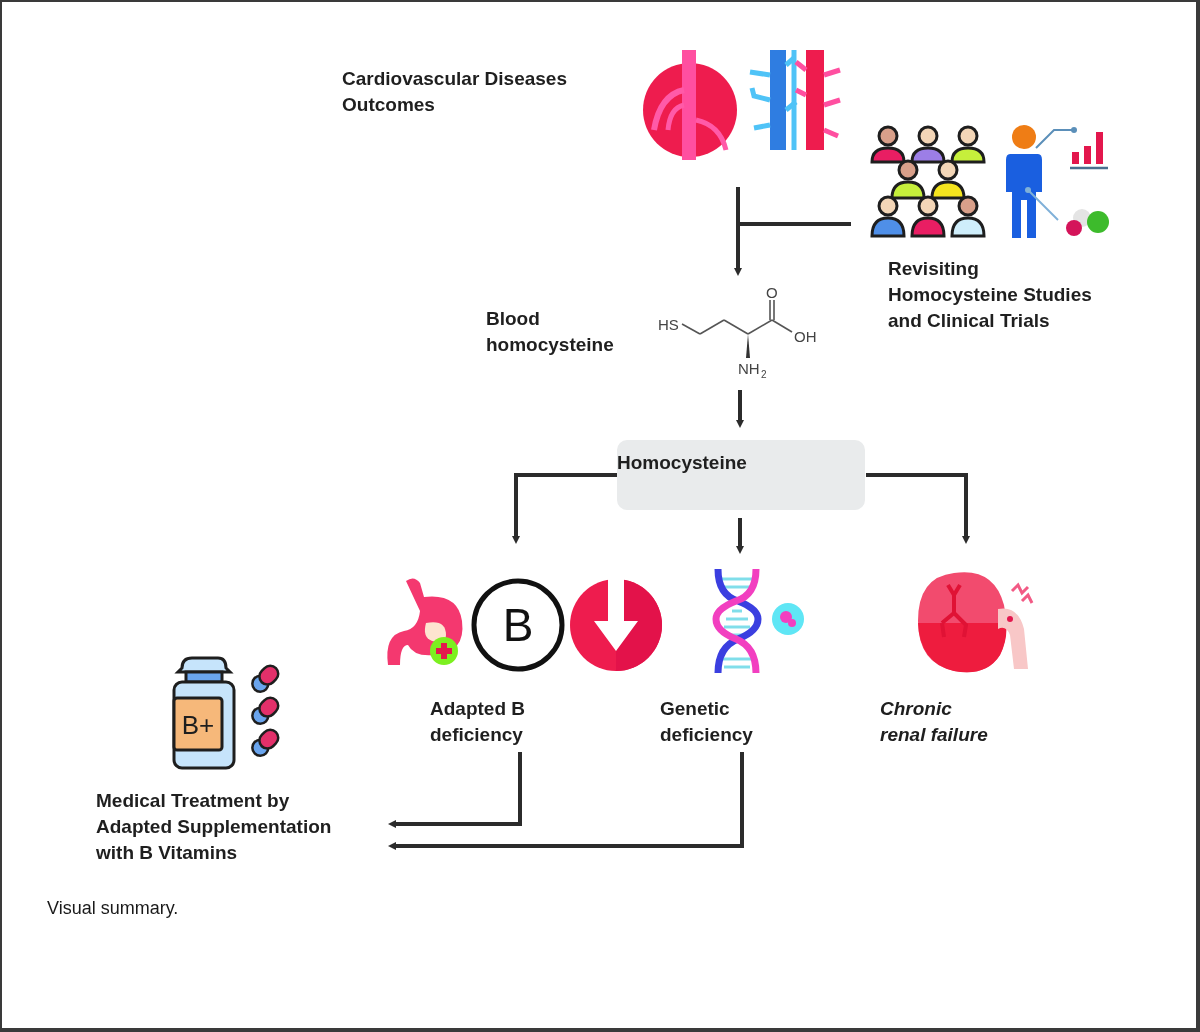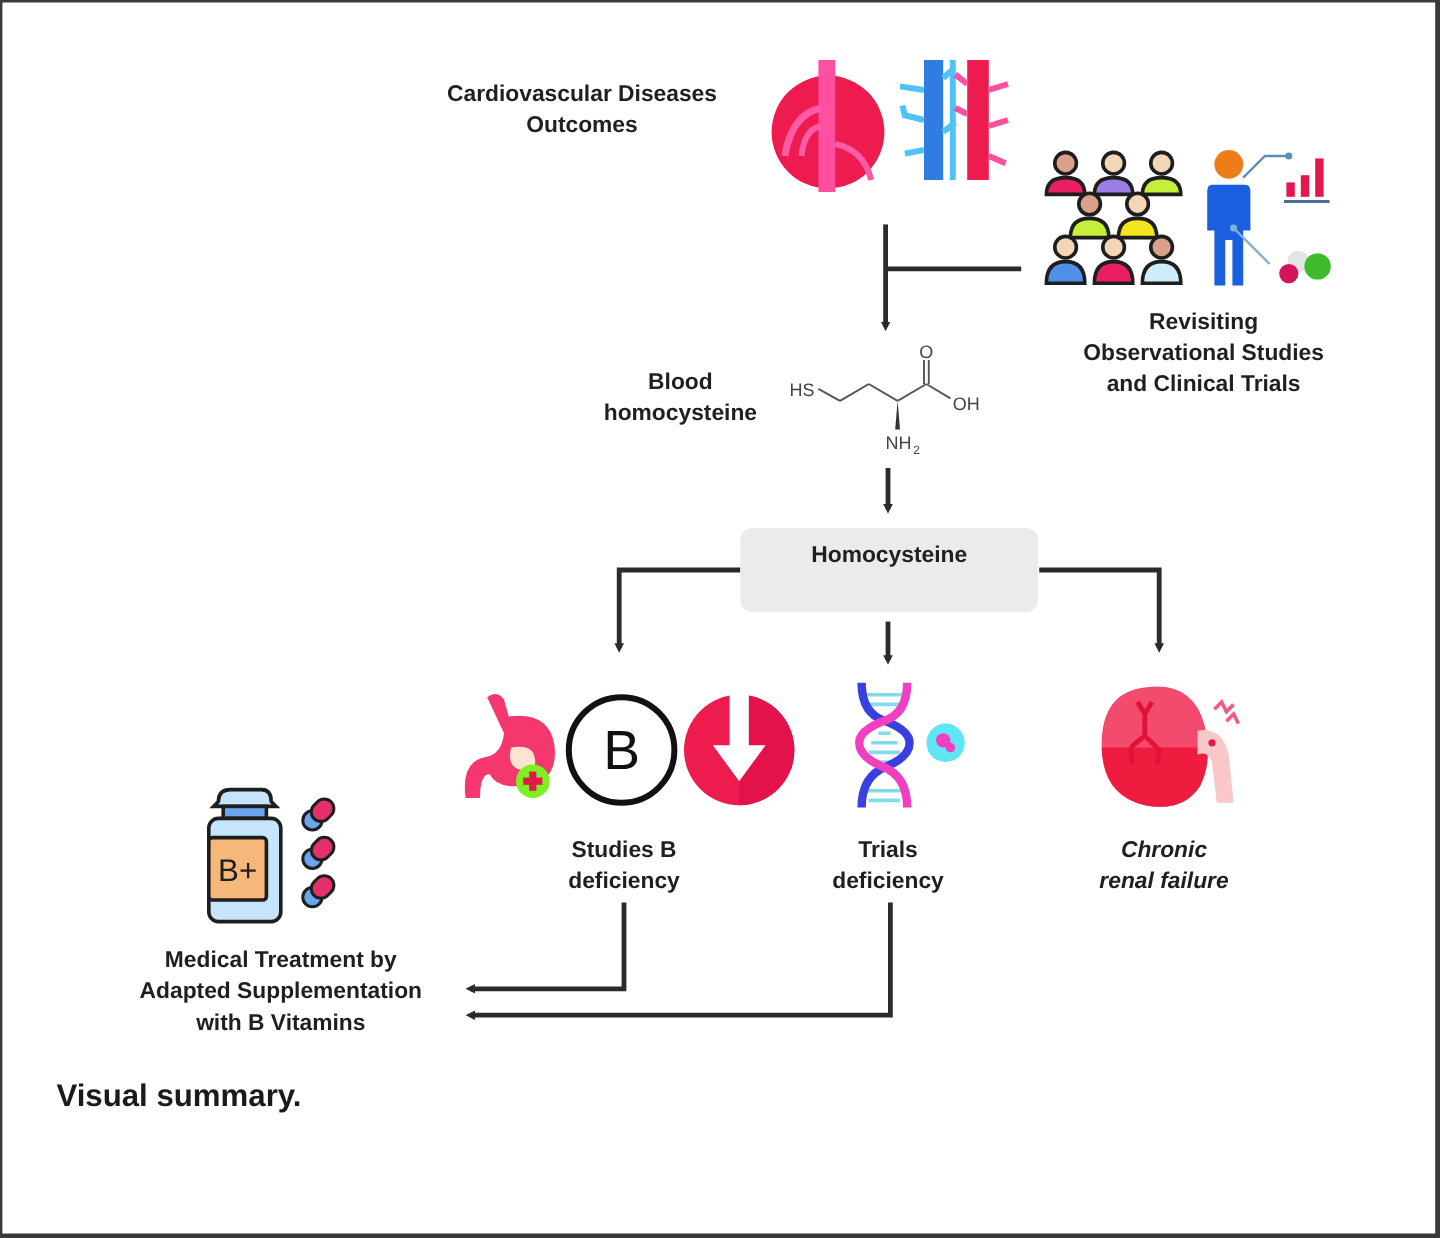--- a/index.html
+++ b/index.html
@@ -1,27 +1,27 @@
 <!DOCTYPE html>
 <html><head>
 <meta charset="utf-8">
 <style>
   html, body { margin: 0; padding: 0; background: #ffffff; }
   body { width: 1200px; height: 1032px; position: relative; overflow: hidden;
          font-family: "Liberation Sans", "DejaVu Sans", sans-serif; }
   .frame { position: absolute; left: 0; top: 0; width: 1196px; height: 1028px;
            border: 2px solid #3a3a3a; border-right-width: 4px; border-bottom-width: 4px; box-sizing: border-box; width:1200px; height:1032px; }
-  .lbl { position: absolute; font-weight: bold; color: #1f1f1f; text-align: center;
+  .lbl { position: absolute; font-weight: bold; color: #1f1f1f; text-align: left;
          font-size: 19px; line-height: 26px; white-space: nowrap; }
   .lbl span { display: block; }
   .box { position: absolute; left: 617px; top: 440px; width: 248px; height: 70px;
          background: #e9ebec; border-radius: 10px; }
   .box .lbl { position: static; padding-top: 10px; }
   svg.layer { position: absolute; left: 0; top: 0; }
-  .caption { position: absolute; left: 47px; top: 898px; font-size: 26px; font-weight: bold; color: #1a1a1a; }
+  .caption { position: absolute; left: 47px; top: 898px; font-size: 18px; font-weight: normal; color: #1a1a1a; }
   .ico { position: absolute; }
 </style>
 </head>
 <body>
 
 <div class="frame"></div>
 
 <svg class="layer" width="1200" height="1032">
   <defs>
     <marker id="ah" markerWidth="8" markerHeight="8" refX="4" refY="4" orient="auto" markerUnits="userSpaceOnUse">
@@ -101,21 +101,21 @@
   <rect x="94" y="12" width="7" height="32" fill="#e3174d"></rect>
   <line x1="68" y1="48" x2="106" y2="48" stroke="#4a6f8f" stroke-width="2.5"></line>
   <path d="M26 70 L56 100" stroke="#7fb0d8" stroke-width="2"></path>
   <circle cx="26" cy="70" r="3" fill="#7fb0d8"></circle>
   <circle cx="80" cy="98" r="9" fill="#e4e4e4"></circle>
   <circle cx="72" cy="108" r="8" fill="#d4145a"></circle>
   <circle cx="96" cy="102" r="11" fill="#3dbb2c"></circle>
 </svg>
 <div class="lbl" style="left:888px; top:256px; width:230px;">
   <span>Revisiting</span>
-  <span>Observational Studies</span>
+  <span>Homocysteine Studies</span>
   <span>and Clinical Trials</span>
 </div>
 
 <div class="lbl" style="left:486px; top:306px; width:162px;">
   <span>Blood</span>
   <span>homocysteine</span>
 </div>
 <svg class="ico" style="left:654px; top:282px;" width="180" height="100">
   <g stroke="#555" stroke-width="1.6" fill="none">
     <line x1="28" y1="42" x2="46" y2="52"></line>
@@ -150,21 +150,21 @@
 <svg class="ico" style="left:470px; top:577px;" width="96" height="96">
   <circle cx="48" cy="48" r="44" fill="#ffffff" stroke="#111" stroke-width="5"></circle>
   <text x="48" y="64" text-anchor="middle" font-size="46" fill="#111" font-family="Liberation Sans, sans-serif">B</text>
 </svg>
 <svg class="ico" style="left:568px; top:575px;" width="96" height="100">
   <circle cx="48" cy="50" r="46" fill="#ee1c4e"></circle>
   <path d="M48 4 A46 46 0 0 1 48 96 Z" fill="#e3124a"></path>
   <polygon points="40,0 56,0 56,46 70,46 48,76 26,46 40,46" fill="#ffffff"></polygon>
 </svg>
 <div class="lbl" style="left:430px; top:696px; width:180px;">
-  <span>Studies B</span>
+  <span>Adapted B</span>
   <span>deficiency</span>
 </div>
 
 <svg class="ico" style="left:708px; top:565px;" width="100" height="110">
   <g stroke="#80deea" stroke-width="3">
     <line x1="14" y1="14" x2="44" y2="14"></line>
       <line x1="16" y1="22" x2="42" y2="22"></line>
     <line x1="24" y1="46" x2="34" y2="46"></line>
       <line x1="18" y1="54" x2="40" y2="54"></line>
     <line x1="16" y1="62" x2="42" y2="62"></line>
@@ -172,21 +172,21 @@
     <line x1="14" y1="94" x2="44" y2="94"></line>
       <line x1="16" y1="102" x2="42" y2="102"></line>
   </g>
   <path d="M10 4 Q10 30 30 36 Q50 44 50 54 Q50 66 30 74 Q10 82 10 108" stroke="#3b3fe0" stroke-width="7" fill="none"></path>
   <path d="M48 4 Q48 30 28 36 Q8 44 8 54 Q8 66 28 74 Q48 82 48 108" stroke="#f23fc0" stroke-width="7" fill="none"></path>
   <circle cx="80" cy="54" r="16" fill="#5fe6f5"></circle>
   <circle cx="78" cy="52" r="6" fill="#f23fc0"></circle>
     <circle cx="84" cy="58" r="4" fill="#f23fc0"></circle>
 </svg>
 <div class="lbl" style="left:660px; top:696px; width:160px;">
-  <span>Trials</span>
+  <span>Genetic</span>
   <span>deficiency</span>
 </div>
 
 <svg class="ico" style="left:914px; top:565px;" width="130" height="110">
   <path d="M40 8 Q80 2 90 40 Q96 70 86 90 Q72 112 40 106 Q4 98 4 56 Q4 12 40 8 Z" fill="#f24b6e"></path>
   <path d="M4 58 Q6 98 40 106 Q72 112 86 90 Q94 74 92 58 Z" fill="#ee1c3e"></path>
   <g stroke="#e01235" stroke-width="4" fill="none">
     <path d="M40 30 L34 20 M40 30 L46 20 M40 30 L40 48 M40 48 L28 58 M40 48 L52 60 L50 72 M28 58 L30 72"></path>
   </g>
   <path d="M84 44 Q104 40 110 64 L114 104 L100 104 L96 70 Q92 60 84 64 Z" fill="#f8c7c7"></path>

